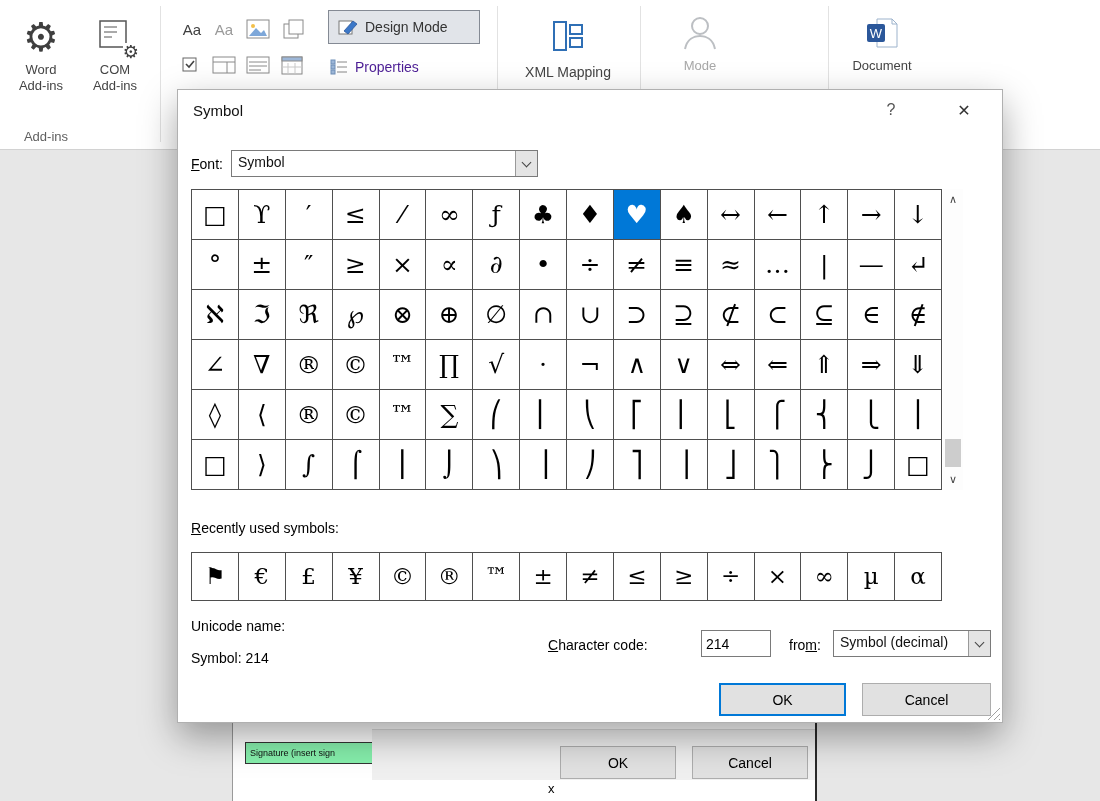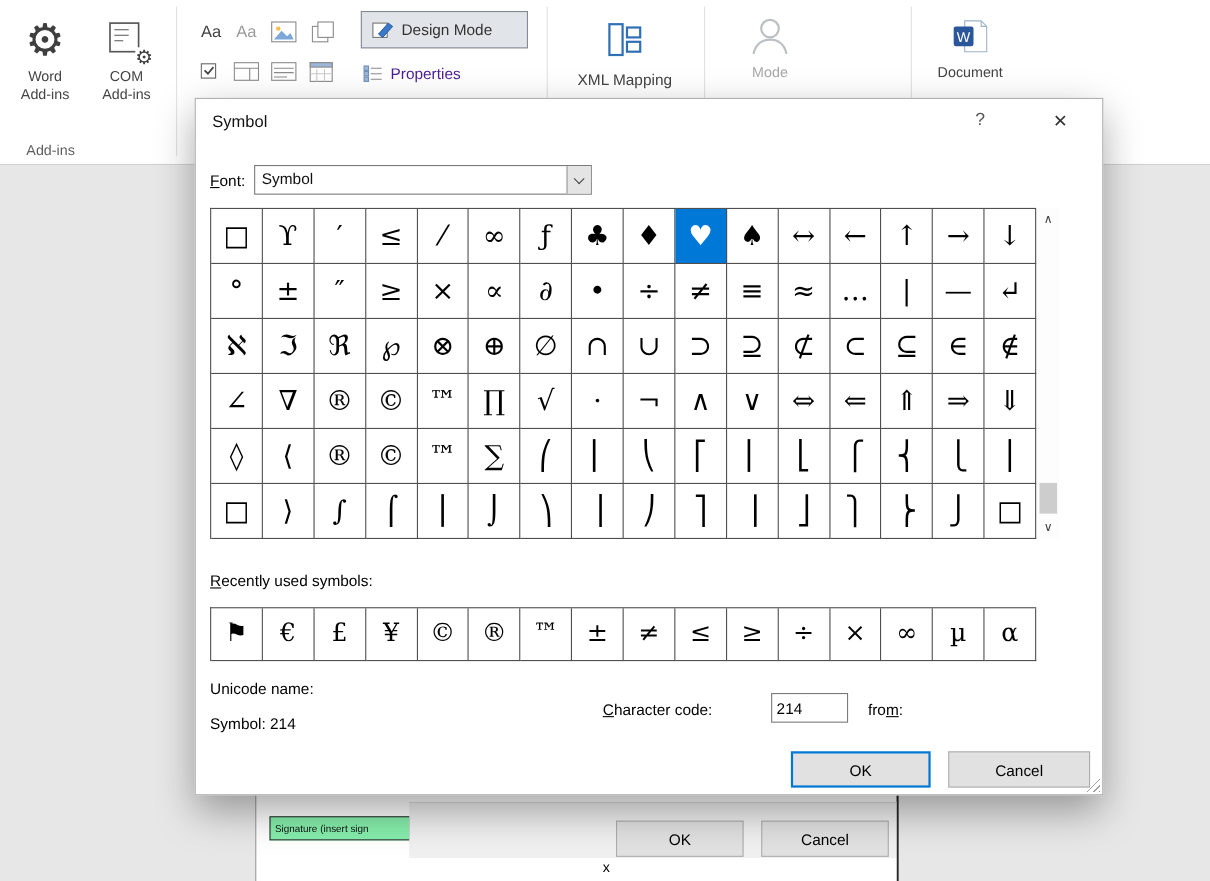--- a/index.html
+++ b/index.html
@@ -367,17 +367,23 @@
       <div class="sym-cell">α</div>
     </div>
 
   <div class="lbl unicode-label">Unicode name:</div>
   <div class="lbl unicode-value">Symbol: 214</div>
 
   <div class="lbl charcode-label"><span class="u">C</span><span>haracter code:</span></div>
   <input class="charcode-input" value="214" style="">
 
   <div class="lbl from-label"><span>fro</span><span class="u">m</span><span>:</span></div>
+  <div class="combo from-combo">
+    <span class="val">Symbol (decimal)</span>
+    <span class="arrow">
+        <span class="chev"></span>
+      </span>
+  </div>
 
   <div class="dlg-btn ok-btn">OK</div>
   <div class="dlg-btn cancel-btn">Cancel</div>
   <div class="grip"></div>
 </div>
 
 </body></html>

